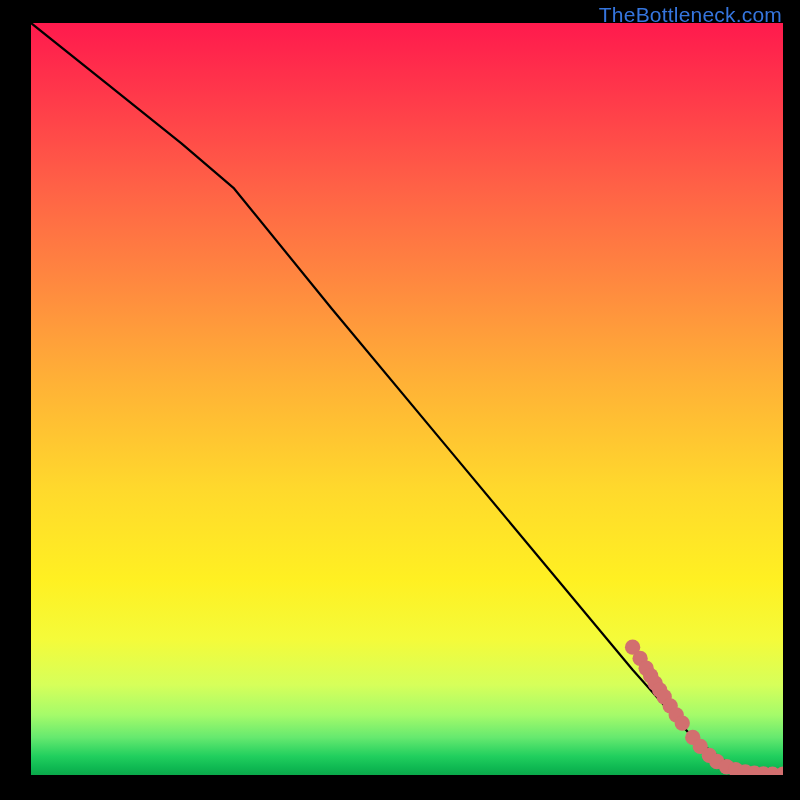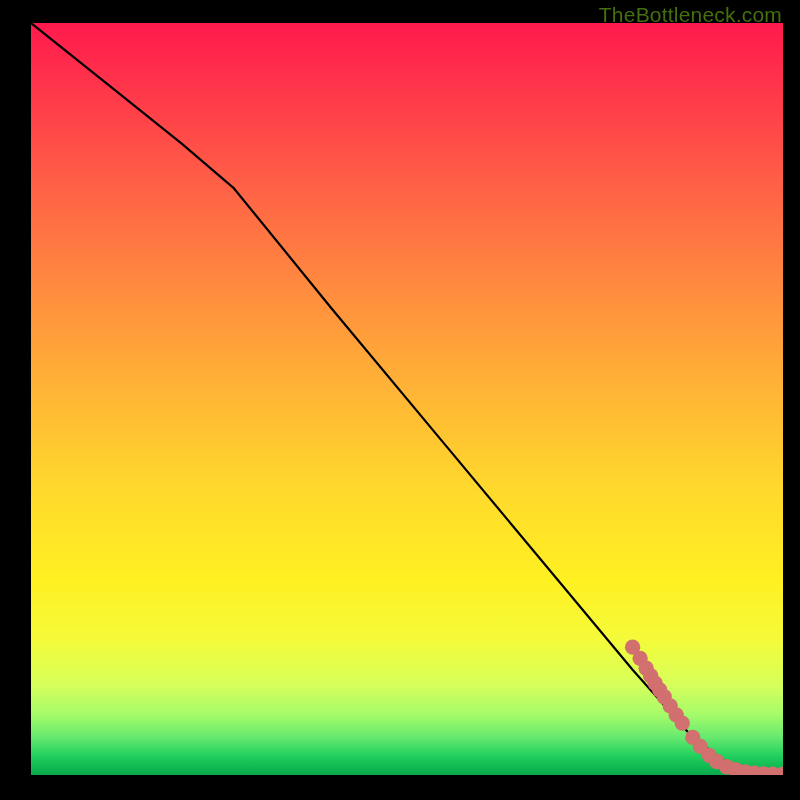--- a/index.html
+++ b/index.html
@@ -38,21 +38,21 @@
       #66e96f 95%,
       #21cf5e 97.5%,
       #0fb952 99%,
       #0aa84a 100%
     );
   }
   .watermark {
     position: absolute;
     top: 3px;
     right: 18px;
-    color: #4d7c0f;
+    color: #3b82f6;
     font-size: 21px;
     font-weight: 400;
     letter-spacing: 0.2px;
     opacity: 0.9;
   }
   svg.curve {
     position: absolute;
     inset: 0;
   }
 </style>

